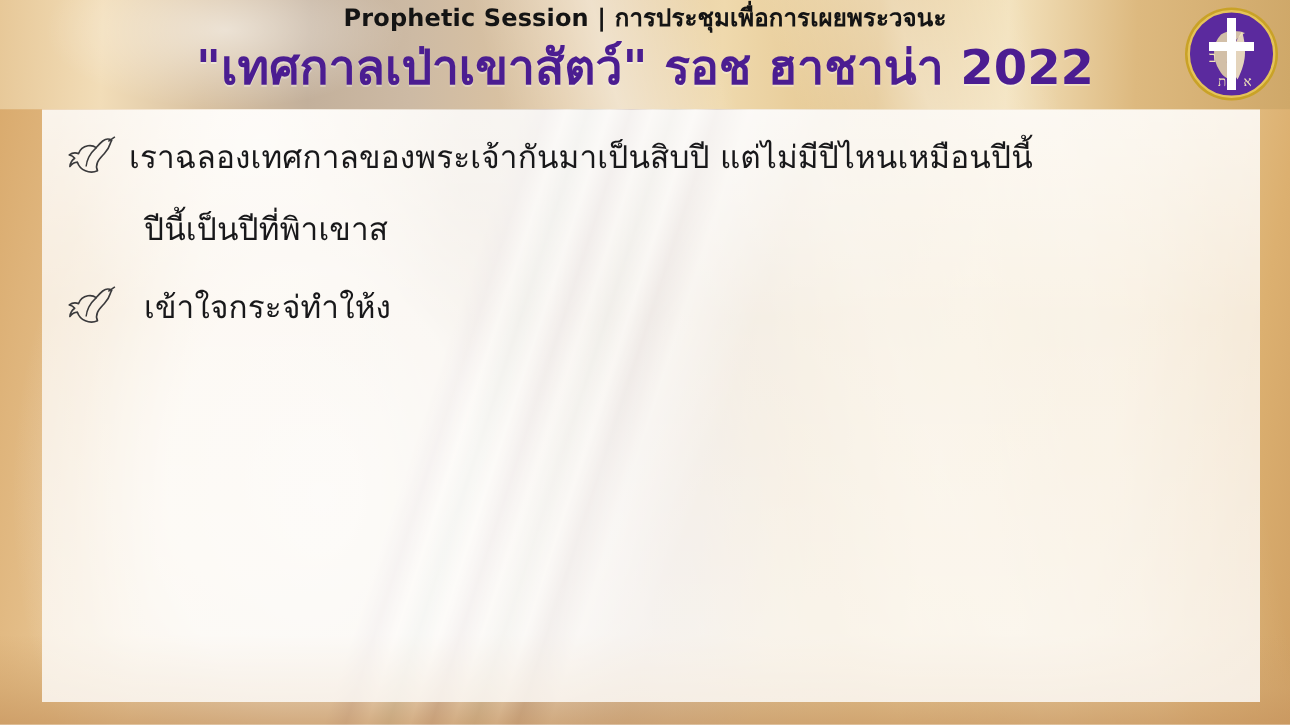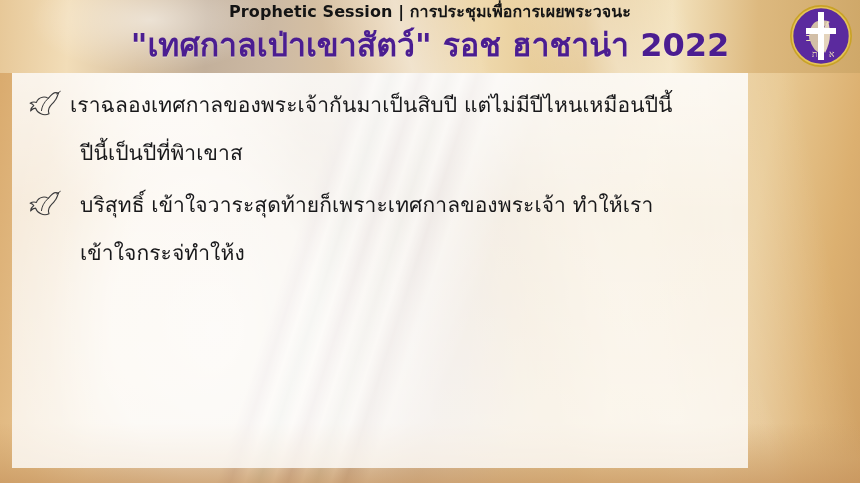--- a/index.html
+++ b/index.html
@@ -131,22 +131,22 @@
   }
   .logo {
     position: absolute;
     right: 6px; top: 3px;
     width: 66px; height: 66px;
   }
 
   
   .panel {
     position: absolute;
-    left: 12px; top: 73px;
-    width: 736px; height: 395px;
+    left: 28px; top: 73px;
+    width: 812px; height: 395px;
     background: rgba(252,249,245,0.72);
     overflow: hidden;
   }
   .panel-tint {
     position: absolute; inset: 0;
     background: linear-gradient(180deg, rgba(255,255,255,0.55) 0%, rgba(255,255,255,0.20) 35%, rgba(255,255,255,0.38) 100%);
     pointer-events: none;
   }
   .bullets {
     position: absolute;
@@ -246,21 +246,20 @@
                      C6.2 12.6 4 12.9 2.2 14.3 C3.8 14.6 5 15.4 5.8 16.5
                      C4 17.8 2.8 19.8 2.6 22 C4 20.2 5.8 19.2 7.6 19.1
                      C8.4 21.6 10.3 23.7 12.9 24.8 C15.6 26 18.6 25.9 21 24.8
                      C20.2 23 20.2 21 21 19.2 C22 16.9 23.9 15.2 25.6 13.3
                      C27.4 11.3 28.8 9.2 29.4 7 C29.7 6 30 5.2 30.5 4.5 Z" fill="none" stroke="#3a3a3c" stroke-width="1.1" stroke-linejoin="round"></path>
             <path d="M20.2 9.4 C18.2 11.2 16.4 13.4 15.2 15.8 C14.2 17.8 13.6 19.9 13.4 22" fill="none" stroke="#3a3a3c" stroke-width="1.0"></path>
             <path d="M28.2 5.2 L32.6 2.2" fill="none" stroke="#3a3a3c" stroke-width="1.0"></path>
           </svg>
         </span>
         <span class="btext">
-          <span class="ln indent">บริสุทธิ์ เข้าใจวาระสุดท้ายก็เพราะเทศกาลของพระเจ้า ทำให้เรา</span>
           <span class="ln indent">เข้าใจกระจ่ทำให้ง</span>
         </span>
       </div>
 
     </div>
   </div>
 
 </div>
 
 </body></html>

